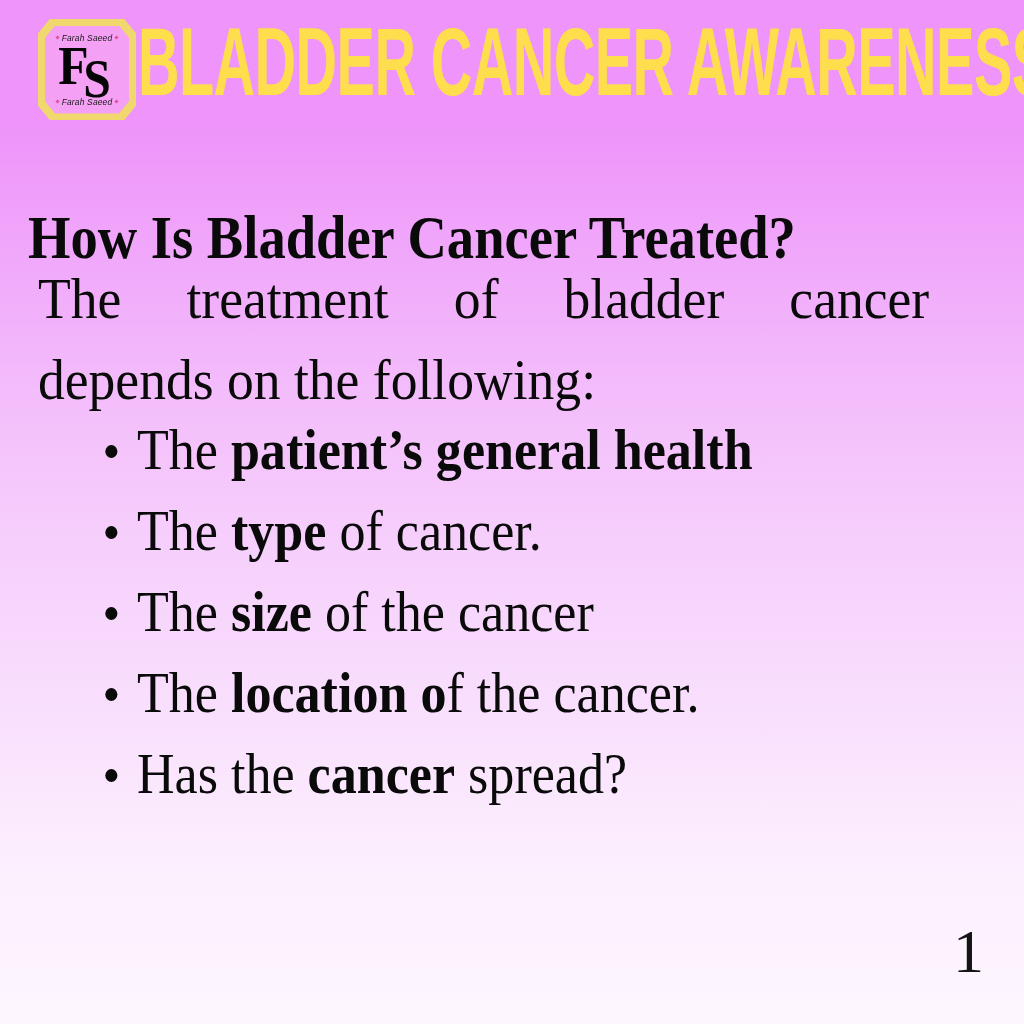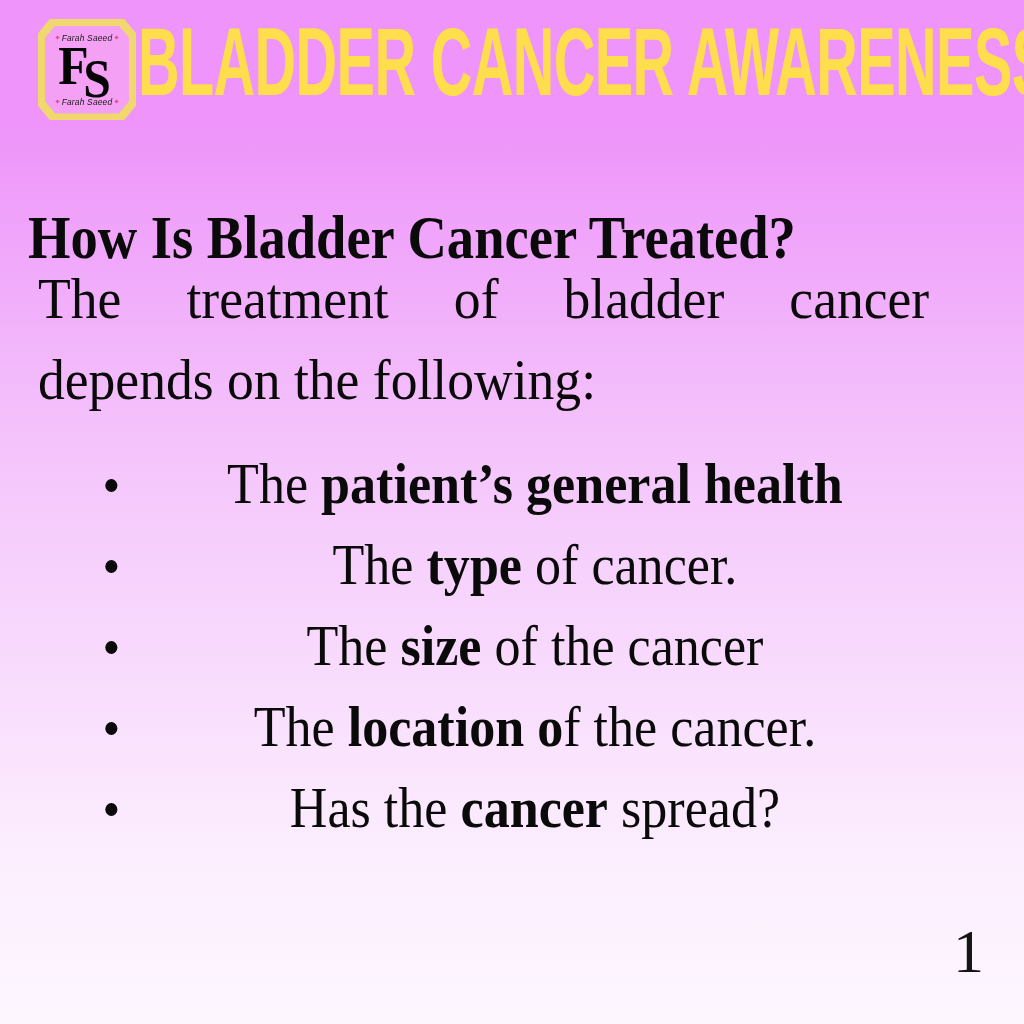--- a/index.html
+++ b/index.html
@@ -171,26 +171,25 @@
     text-align-last: justify;
   }
   #intro-paragraph .line2 {
     display: block;
   }
 
   
   #factor-list {
     position: absolute;
     left: 96px;
-    top: 444px;
+    top: 410px;
     width: 900px;
     margin: 0;
     padding: 0;
     list-style: none;
-    text-align: center;
   }
   #factor-list li {
     position: relative;
     padding-left: 44px;
     font-family: "Liberation Serif", serif;
     font-size: 56px;
     line-height: 81px;
     color: #0a0a0a;
     white-space: nowrap;
     transform: scaleX(0.93);

